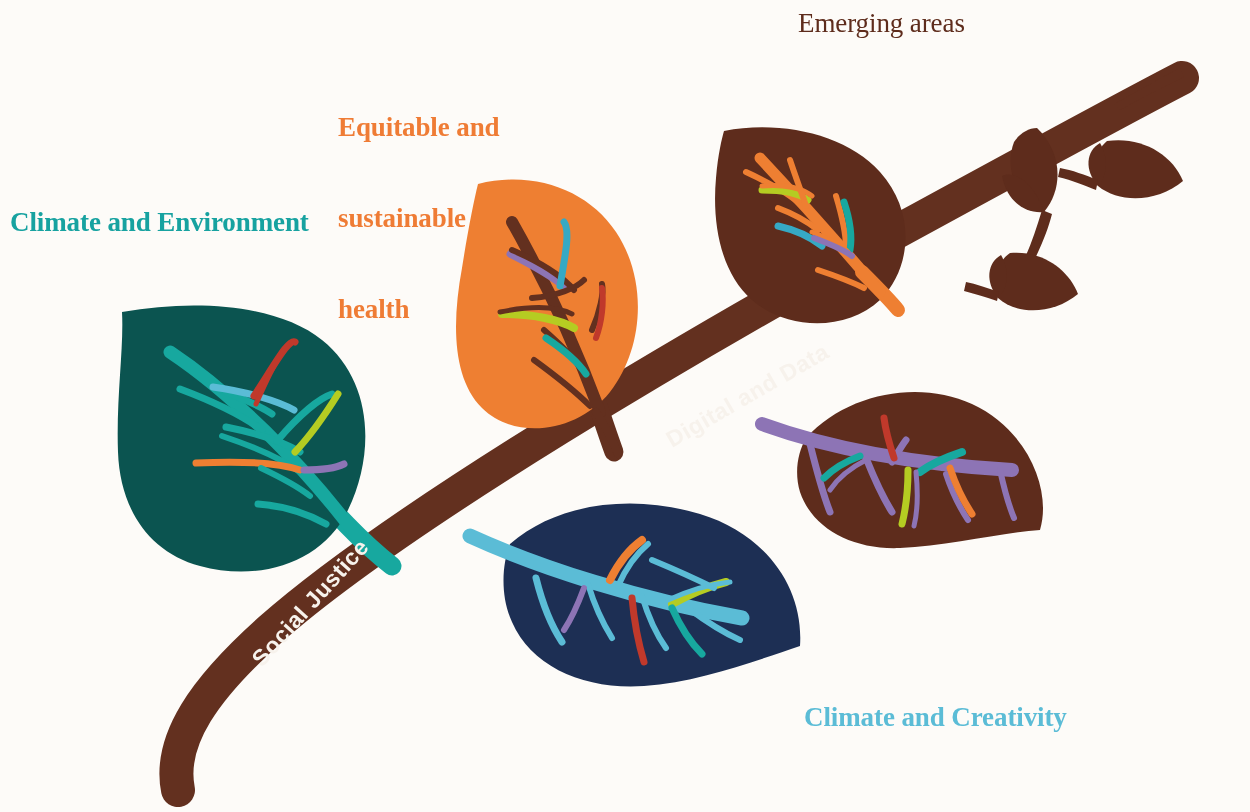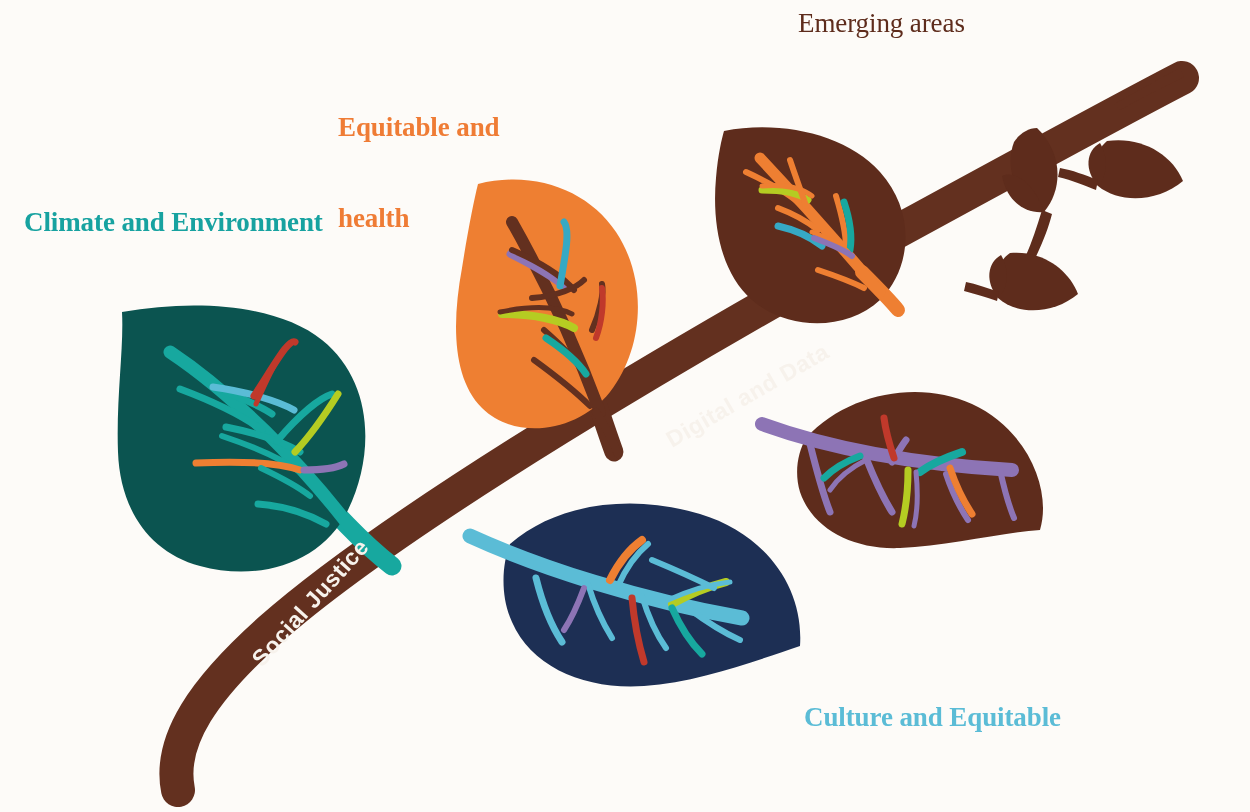--- a/index.html
+++ b/index.html
@@ -27,21 +27,21 @@
   }
   .label {
     position: absolute;
     font-family: Liberation Serif, serif;
     font-weight: bold;
     white-space: pre;
     line-height: 1.12;
     letter-spacing: -0.1px;
   }
   #label-climate {
-    left: 24px;
+    left: 10px;
     top: 207px;
     font-size: 27px;
     color: #17a2a0;
   }
   #label-health {
     left: 338px;
     top: 52px;
     width: 222px;
     font-size: 27px;
     color: #ef7c35;
@@ -250,20 +250,21 @@
     <g>
       <text class="branch-label" x="262" y="668" transform="rotate(-48 262 668)">Social Justice</text>
     </g>
 
   </svg>
 
   <div class="label" id="label-climate">Climate and Environment</div>
 
   <div class="label" id="label-health">
     <div>Equitable and</div>
+    <div>sustainable</div>
     <div>health</div>
   </div>
 
   <div class="label" id="label-emerging">Emerging areas</div>
 
-  <div class="label" id="label-culture">Culture and Equitable</div>
+  <div class="label" id="label-culture">Climate and Creativity</div>
 
 </div>
 
 </body></html>

